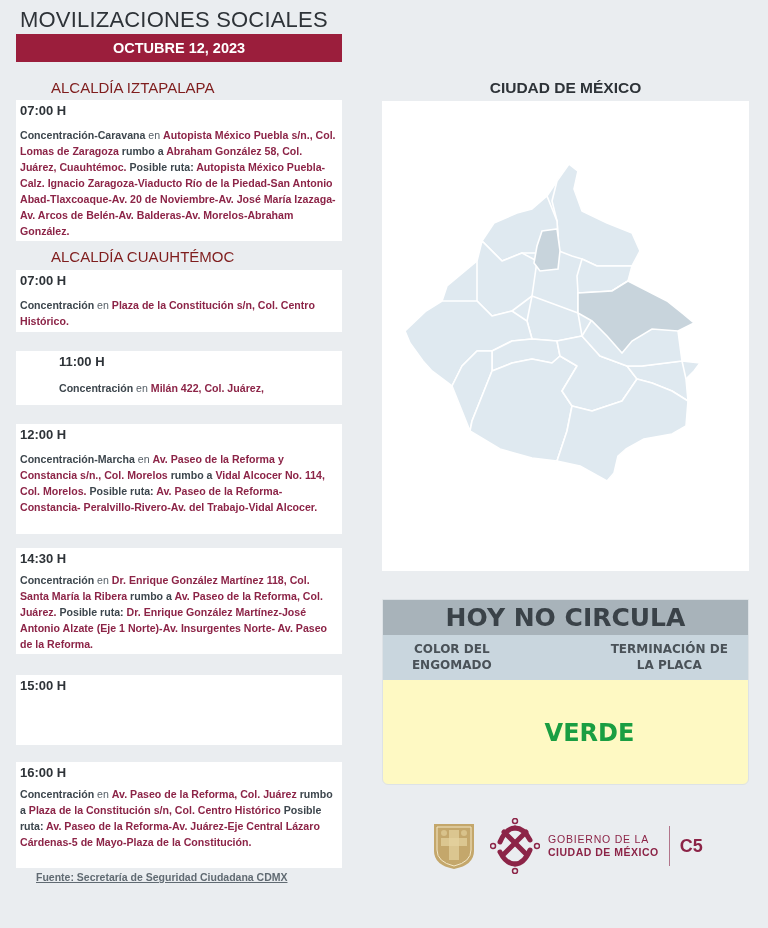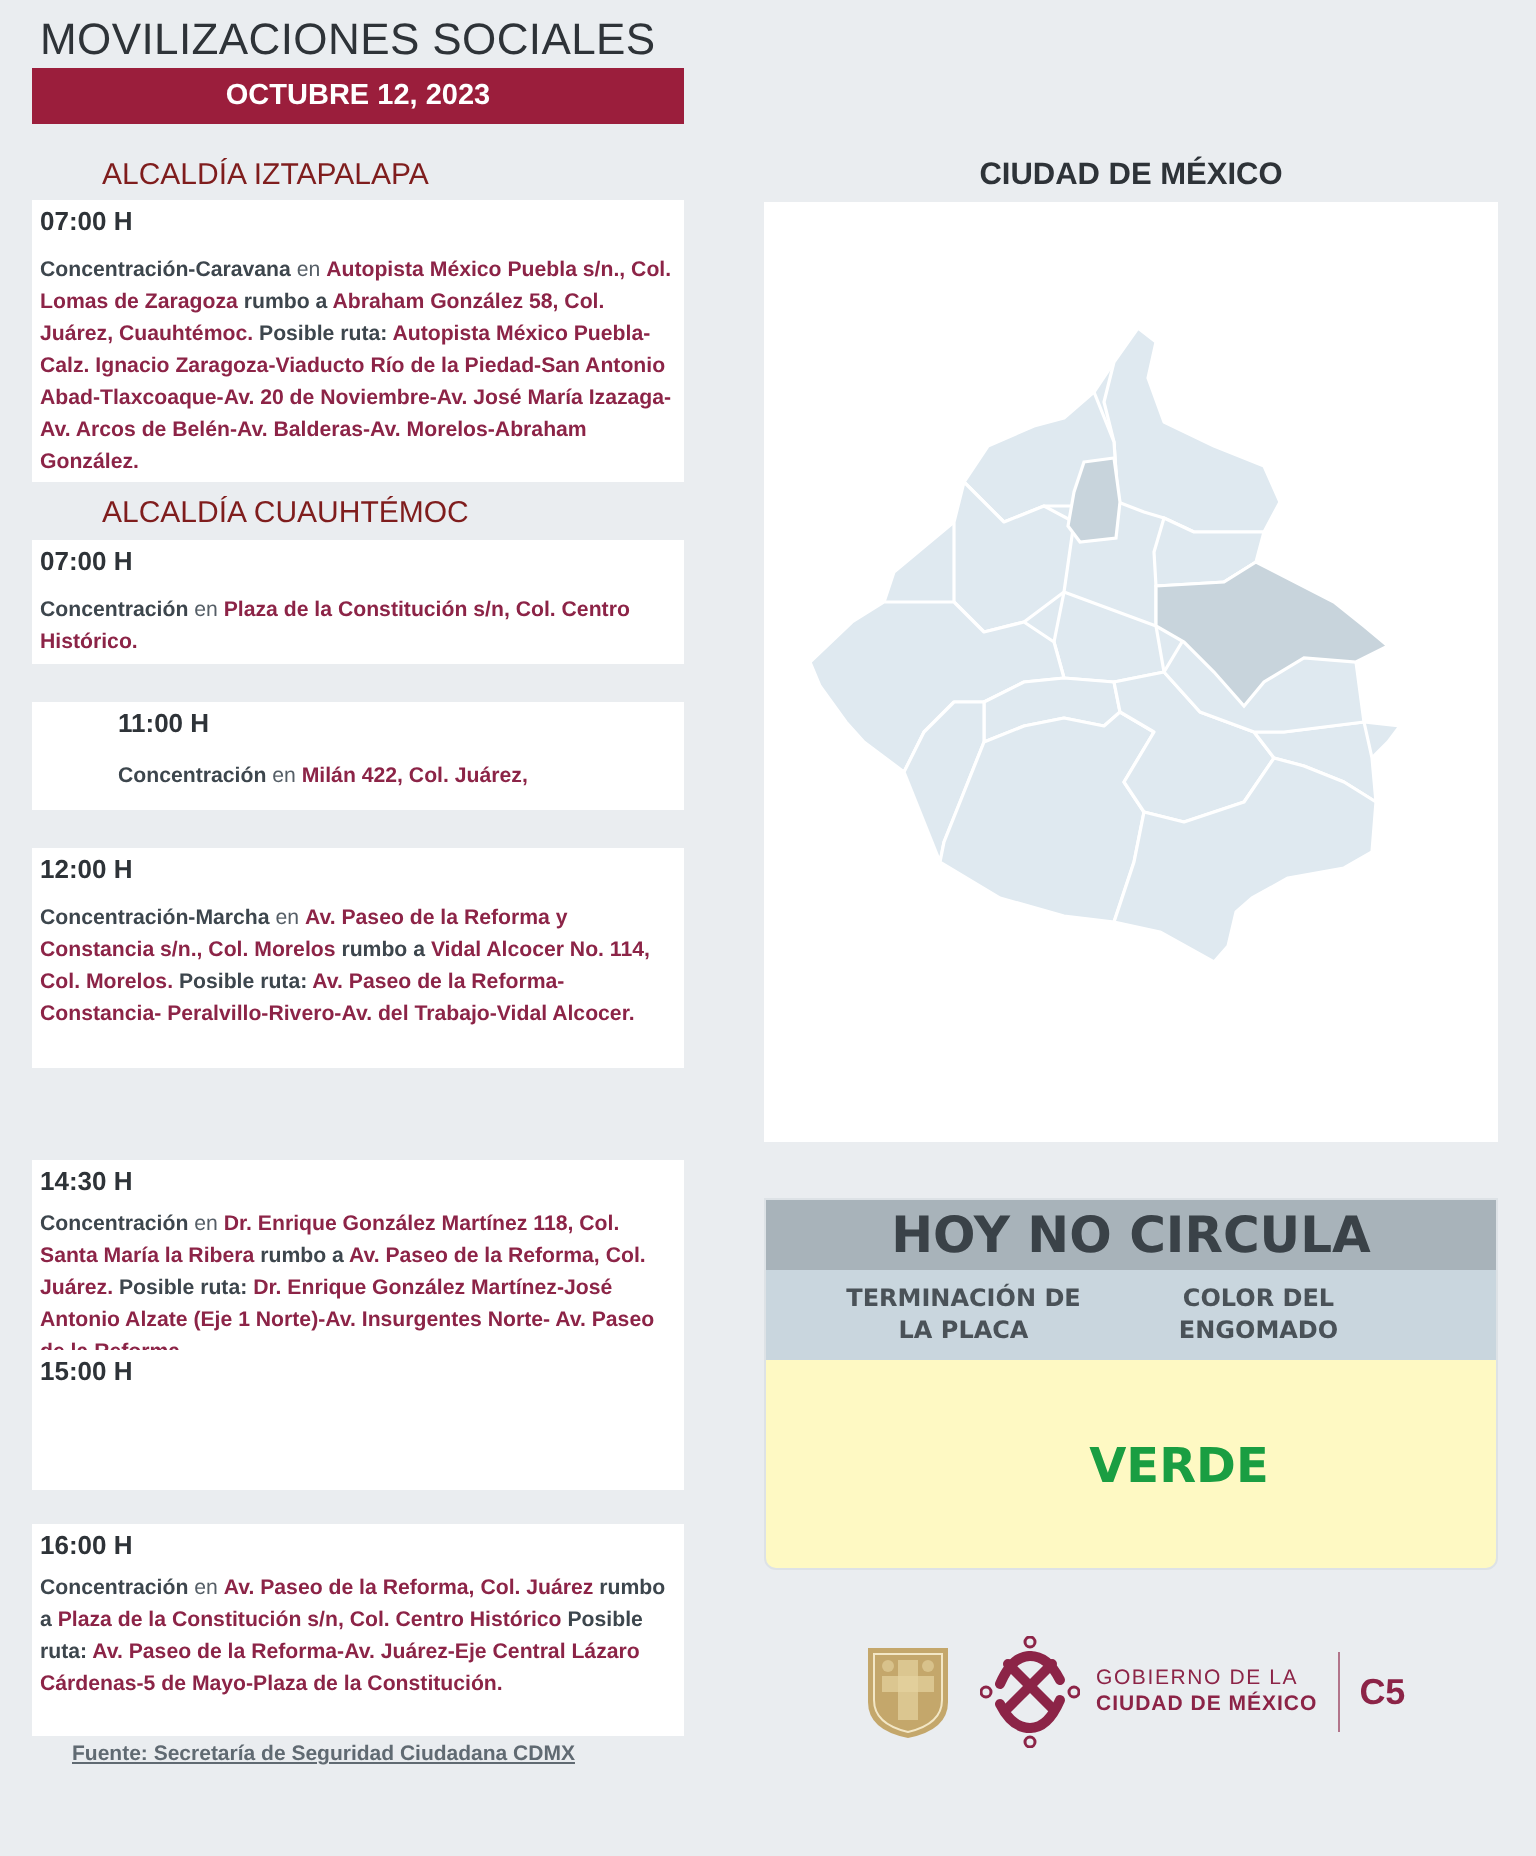--- a/index.html
+++ b/index.html
@@ -59,21 +59,21 @@
   <div class="body"><span>Concentración</span><span class="r"> en </span><span class="m">Plaza de la Constitución s/n, Col. Centro Histórico.</span></div>
 </div>
 <div class="card" style="top:351px; height:54px;padding-left:43px;">
   <div class="time" style="margin-bottom:10px;">11:00 H</div>
   <div class="body"><span>Concentración</span><span class="r"> en </span><span class="m">Milán 422, Col. Juárez,</span></div>
 </div>
 <div class="card" style="top:424px; height:110px;">
   <div class="time">12:00 H</div>
   <div class="body"><span>Concentración-Marcha</span><span class="r"> en </span><span class="m">Av. Paseo de la Reforma y Constancia s/n., Col. Morelos</span><span> rumbo a </span><span class="m">Vidal Alcocer No. 114, Col. Morelos.</span><span> Posible ruta: </span><span class="m">Av. Paseo de la Reforma-Constancia- Peralvillo-Rivero-Av. del Trabajo-Vidal Alcocer.</span></div>
 </div>
-<div class="card" style="top:580px; height:106px;">
+<div class="card" style="top:548px; height:106px;">
   <div class="time" style="margin-bottom:5px;">14:30 H</div>
   <div class="body"><span>Concentración</span><span class="r"> en </span><span class="m">Dr. Enrique González Martínez 118, Col. Santa María la Ribera</span><span> rumbo a </span><span class="m">Av. Paseo de la Reforma, Col. Juárez.</span><span> Posible ruta: </span><span class="m">Dr. Enrique González Martínez-José Antonio Alzate (Eje 1 Norte)-Av. Insurgentes Norte- Av. Paseo de la Reforma.</span></div>
 </div>
 <div class="card" style="top:675px; height:70px;">
   <div class="time" style="margin-bottom:11px;">15:00 H</div>
 </div>
 <div class="card" style="top:762px; height:106px;">
   <div class="time" style="margin-bottom:5px;">16:00 H</div>
   <div class="body"><span>Concentración</span><span class="r"> en </span><span class="m">Av. Paseo de la Reforma, Col. Juárez</span><span> rumbo a </span><span class="m">Plaza de la Constitución s/n, Col. Centro Histórico</span><span> Posible ruta: </span><span class="m">Av. Paseo de la Reforma-Av. Juárez-Eje Central Lázaro Cárdenas-5 de Mayo-Plaza de la Constitución.</span></div>
 </div>
@@ -105,22 +105,22 @@
 
     <path d="M160,130 L175,128 L178,150 L176,168 L158,170 L152,162 L155,145 Z" fill="#c8d4dc" stroke="#ffffff" stroke-width="1.6"></path>
 
     <path d="M196,192 L230,190 L246,180 L285,200 L300,212 L312,222 L296,230 L270,228 L250,240 L240,252 L225,235 L210,220 L196,212 Z" fill="#c8d4dc" stroke="#ffffff" stroke-width="1.6"></path>
   </svg>
 </div>
 
 <div class="hnc">
   <div class="head">HOY NO CIRCULA</div>
   <div class="sub">
+    <div style="padding-left:10px; padding-right:60px;">COLOR DEL ENGOMADO</div>
     <div style="padding-left:40px; padding-right:20px;">TERMINACIÓN DE LA PLACA</div>
-    <div style="padding-left:10px; padding-right:60px;">COLOR DEL ENGOMADO</div>
   </div>
   <div class="vals">
     <div class="green">VERDE</div>
   </div>
 </div>
 
 <div class="logos">
   <svg class="shield" viewBox="0 0 44 50">
     <path d="M2,3 L42,3 L42,30 Q42,44 22,48 Q2,44 2,30 Z" fill="#c4a76b"></path>
     <path d="M5,6 L39,6 L39,29 Q39,41 22,45 Q5,41 5,29 Z" fill="none" stroke="#f3e7c6" stroke-width="1"></path>

